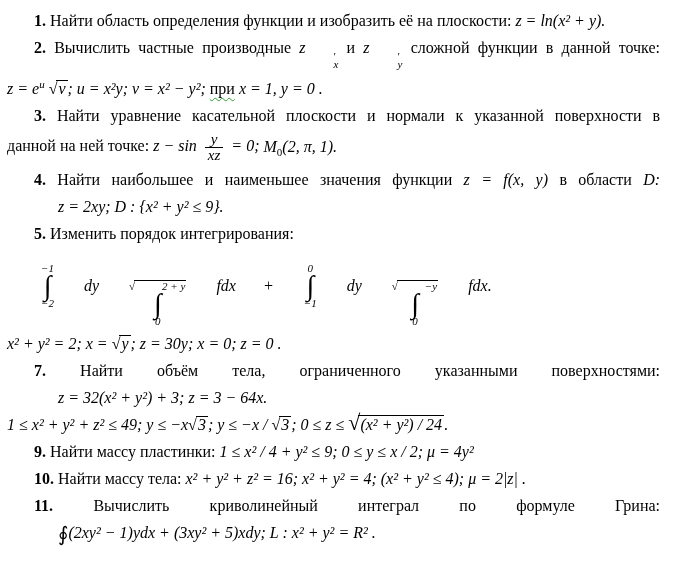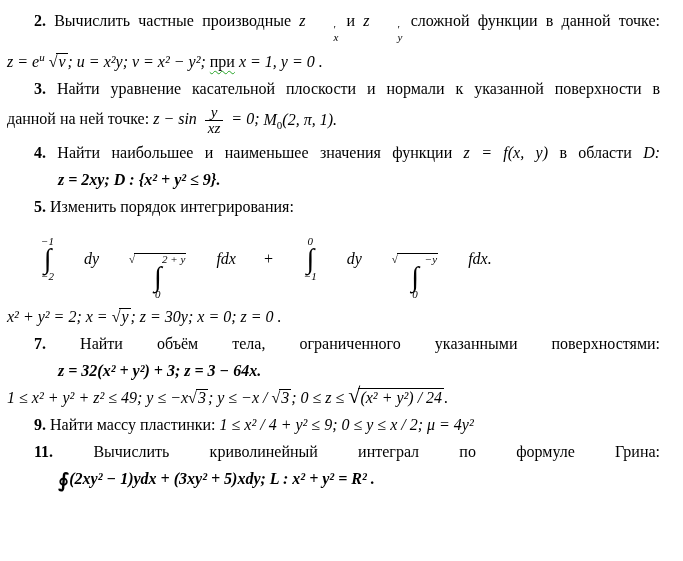--- a/index.html
+++ b/index.html
@@ -7,21 +7,21 @@
   body {
     width: 683px; height: 561px; overflow: hidden;
     background: var(--bg, #ffffff); color: var(--fg, #000000);
     font-family: "Liberation Serif", "DejaVu Serif", "DejaVu Sans", serif;
     font-size: 16px;
   }
   .page { padding: 10px 23px 0 7px; }
   .line { margin: 0 0 6px; line-height: 21px; }
   .first { text-indent: 27px; }
   .jfull { text-align: justify; text-align-last: justify; }
-  .ind { padding-left: 51px; font-weight: bold; }
+  .ind { padding-left: 51px; }
   .num { font-weight: bold; }
   i { font-style: italic; }
   .wavy {
     text-decoration: underline; text-decoration-style: wavy;
     text-decoration-color: var(--spell, #27a327);
     text-decoration-thickness: 1px; text-underline-offset: 3px;
   }
   
   .ss { display: inline-flex; flex-direction: column; align-items: flex-start;
         vertical-align: -7px; font-size: 11px; line-height: 8px; margin-left: 1px; }
@@ -46,20 +46,25 @@
   .ib { font-size: 11px; line-height: 11px; font-style: italic; white-space: nowrap; }
   .ib .rarg { border-top: 1px solid #000; line-height: 10px; padding: 0 1px; margin-top: 36px; }
   .isign { font-size: 28px; line-height: 24px; font-style: italic; }
   .oint { font-size: 20px; vertical-align: -3px; }
 </style>
 </head>
 <body>
 
 <div class="page">
 
+  <p class="line first">
+    <b class="num">1.</b>
+    <span>Найти область определения функции и изобразить её на плоскости:</span>
+    <i>z = ln(x² + y).</i>
+  </p>
 
   <p class="line first jfull">
     <b class="num">2.</b>
     <span>Вычислить частные производные</span>
     <span><i>z</i><span class="ss">
           <span>′</span>
           <i>x</i>
         </span></span>
     <span>и</span>
     <span><i>z</i><span class="ss">
@@ -157,20 +162,25 @@
     <span class="rad"><span>√</span><i class="rarg">3</i></span><i>;  0 ≤ z ≤</i>
     <span class="bigrad"><span class="bsign">√</span><i class="barg">(x² + y²) / 24</i></span><i>.</i>
   </p>
 
   <p class="line first">
     <b class="num">9.</b>
     <span>Найти массу пластинки:</span>
     <i>1 ≤ x² / 4 + y² ≤ 9; 0 ≤ y ≤ x / 2;  μ = 4y²</i>
   </p>
 
+  <p class="line first">
+    <b class="num">10.</b>
+    <span>Найти массу тела:</span>
+    <i>x² + y² + z² = 16;  x² + y² = 4; (x² + y² ≤ 4);  μ = 2|z| .</i>
+  </p>
 
   <p class="line first jfull">
     <b class="num">11.</b>
     <span>Вычислить криволинейный интеграл по формуле Грина:</span>
   </p>
 
   <p class="line ind">
     <span class="oint">∮</span><i>(2xy² − 1)ydx + (3xy² + 5)xdy; L : x² + y² = R² .</i>
   </p>
 

